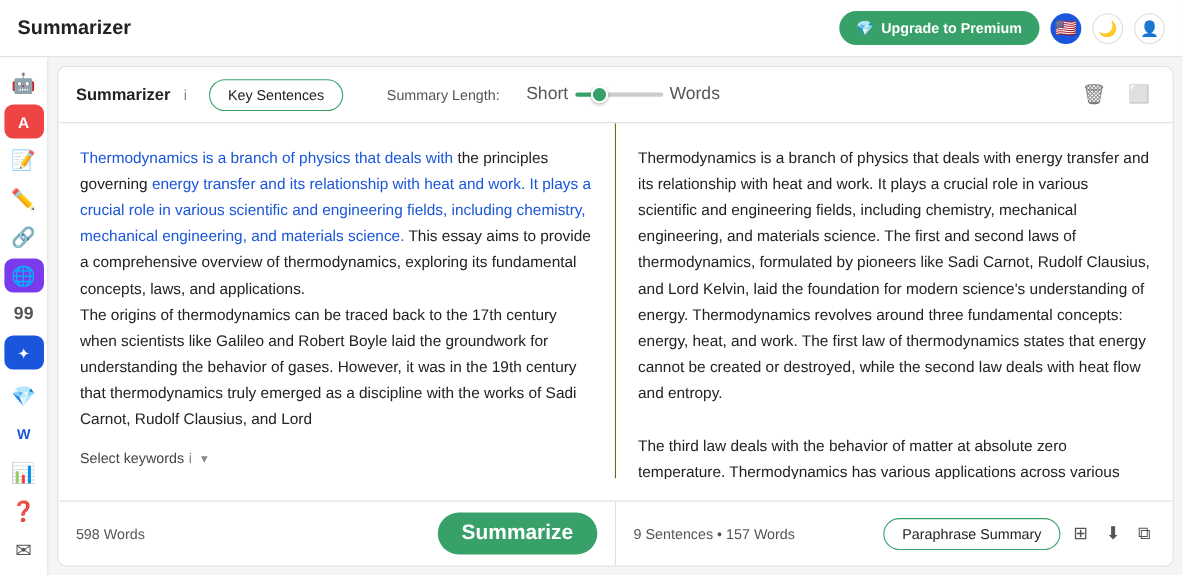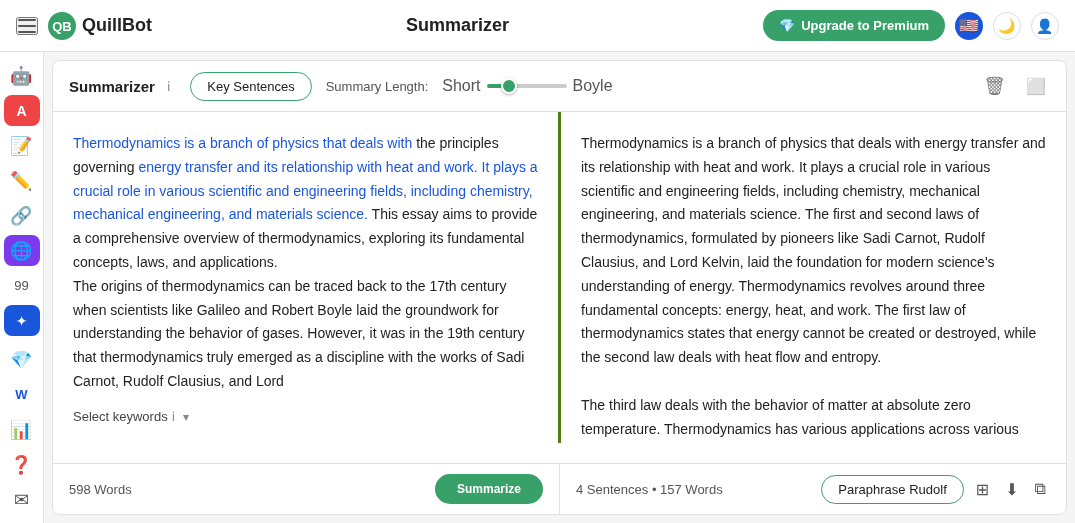--- a/index.html
+++ b/index.html
@@ -62,58 +62,58 @@
     .mode-toggle {
       display: flex; align-items: center; border: 1.5px solid #38a169;
       border-radius: 20px; overflow: hidden; margin-left: 8px;
     }
     .mode-btn {
       padding: 6px 16px; font-size: 13px; font-weight: 500; cursor: pointer;
       border: none; background: transparent; color: #222;
     }
     .mode-btn.active { background: #38a169; color: white; border-radius: 18px; }
 
-    .summary-length { display: flex; align-items: center; gap: 14px; margin-left: 2px; text-align: center; }
+    .summary-length { display: flex; align-items: center; gap: 24px; margin-left: 28px; text-align: center; }
     .summary-length-label { font-size: 13px; color: #555; font-weight: 500; }
     .range-labels { display: flex; align-items: center; gap: 6px; font-size: 16px; color: #555; }
     .slider-track {
       width: 80px; height: 4px; background: linear-gradient(to right, #38a169 30%, #ccc 30%);
       border-radius: 4px; position: relative; display: flex; align-items: center;
     }
     .slider-thumb {
       width: 16px; height: 16px; background: #38a169; border-radius: 50%;
       position: absolute; left: 28%; transform: translateX(-50%);
       border: 2px solid white; box-shadow: 0 1px 3px rgba(0,0,0,0.3);
     }
 
     .toolbar-spacer { flex: 1; }
     .delete-btn { background: none; border: none; cursor: pointer; font-size: 18px; color: #777; padding: 4px; }
     .fullscreen-btn { background: none; border: none; cursor: pointer; font-size: 16px; color: #777; padding: 4px; }
 
     
     .panels { display: flex; flex: 1; overflow: hidden; }
     .panel { flex: 1; overflow-y: auto; padding: 20px; font-size: 14px; line-height: 1.7; color: #222; }
-    .panel-left { border-right: 3px solid #4d7c0f; }
+    .panel-left { border-right: 1px solid #4d7c0f; }
     .panel-right { }
 
     .highlight-blue { color: #1a56db; }
 
     .section-heading { font-weight: 600; font-size: 14px; margin: 16px 0 6px; color: #222; }
 
     
     .keywords-section { margin-top: 12px; }
     .keywords-label { font-size: 13px; font-weight: 500; color: #444; margin-bottom: 8px; display: flex; align-items: center; gap: 4px; }
     .panels-bottom { display: flex; flex-shrink: 0; border-top: 1px solid #e0e0e0; margin-top: 20px; }
     .bottom-left { flex: 1; display: flex; align-items: center; justify-content: space-between; padding: 10px 16px; border-right: 1px solid #e0e0e0; }
     .bottom-right { flex: 1; display: flex; align-items: center; justify-content: space-between; padding: 10px 16px; }
 
     .word-count { font-size: 13px; color: #555; font-weight: 500; }
     .summarize-btn {
       background: #38a169; color: white; border: none; border-radius: 20px;
-      padding: 8px 22px; font-size: 12px; font-weight: 600; cursor: pointer;
+      padding: 8px 22px; font-size: 19px; font-weight: 600; cursor: pointer;
     }
     .sentence-count { font-size: 13px; color: #555; }
     .paraphrase-btn {
       border: 1.5px solid #38a169; color: #222; background: white;
       border-radius: 20px; padding: 6px 16px; font-size: 13px; font-weight: 500;
       cursor: pointer;
     }
     .bottom-icons { display: flex; align-items: center; gap: 8px; }
     .bottom-icon-btn { background: none; border: none; cursor: pointer; font-size: 16px; color: #555; padding: 4px; }
 
@@ -126,34 +126,20 @@
 
     
     .logo-svg { width: 28px; height: 28px; }
 
     .chevron-down { font-size: 12px; color: #888; margin-left: 4px; }
   </style>
 </head>
 <body>
 
 <div class="navbar">
-  <div class="navbar-left">
-    <button class="hamburger-icon">
-      <span></span>
-        <span></span>
-        <span></span>
-    </button>
-    <div class="logo-container">
-      <svg class="logo-svg" viewBox="0 0 28 28" fill="none">
-        <circle cx="14" cy="14" r="14" fill="#38a169"></circle>
-        <text x="14" y="19" text-anchor="middle" font-size="13" fill="white" font-weight="bold">QB</text>
-      </svg>
-      <span class="logo-text">QuillBot</span>
-    </div>
-  </div>
   <div class="navbar-center">Summarizer</div>
   <div class="navbar-right">
     <button class="upgrade-btn">
       <span>💎</span>
       <span>Upgrade to Premium</span>
     </button>
     <div class="flag-icon">
       <span>🇺🇸</span>
     </div>
     <div class="theme-toggle">🌙</div>
@@ -163,21 +149,21 @@
 
 <div class="main-layout">
 
   <div class="sidebar">
     <div class="sidebar-item">🤖</div>
     <div class="sidebar-item" style="background:#ef4444;color:white;font-weight:bold;font-size:14px;">A</div>
     <div class="sidebar-item">📝</div>
     <div class="sidebar-item">✏️</div>
     <div class="sidebar-item">🔗</div>
     <div class="sidebar-item accent">🌐</div>
-    <div class="sidebar-item" style="font-size:13px;font-weight:normal;color:#555;">99</div>
+    <div class="sidebar-item" style="font-size:16px;font-weight:bold;color:#555;">99</div>
     <div class="sidebar-item blue" style="font-size:14px;">✦</div>
     <div class="sidebar-spacer"></div>
     <div class="sidebar-item">💎</div>
     <div class="sidebar-item" style="font-size:13px;font-weight:bold;color:#1a56db;">W</div>
     <div class="sidebar-item">📊</div>
     <div class="sidebar-item">❓</div>
     <div class="sidebar-item">✉</div>
   </div>
 
   <div class="content-area">
@@ -190,21 +176,21 @@
         <button class="mode-btn">Key Sentences</button>
       </div>
 
       <div class="summary-length">
         <span class="summary-length-label">Summary Length:</span>
         <div class="range-labels">
           <span>Short</span>
           <div class="slider-track">
             <div class="slider-thumb"></div>
           </div>
-          <span>Boyle</span>
+          <span>Words</span>
         </div>
       </div>
 
       <div class="toolbar-spacer"></div>
       <button class="delete-btn">🗑</button>
       <button class="fullscreen-btn">⬜</button>
     </div>
 
     <div class="panels">
 
@@ -234,23 +220,23 @@
         <p>The third law deals with the behavior of matter at absolute zero temperature. Thermodynamics has various applications across various fields, including power generation, refrigeration and air conditioning, chemical reactions, aerospace engineering, and environmental science. In conclusion, thermodynamics is a fundamental discipline that helps us understand the behavior of</p>
       </div>
     </div>
 
     <div class="panels-bottom">
       <div class="bottom-left">
         <span class="word-count">598 Words</span>
         <button class="summarize-btn">Summarize</button>
       </div>
       <div class="bottom-right">
-        <span class="sentence-count">4 Sentences • 157 Words</span>
+        <span class="sentence-count">9 Sentences • 157 Words</span>
         <div style="display:flex;align-items:center;gap:8px;">
-          <button class="paraphrase-btn">Paraphrase Rudolf</button>
+          <button class="paraphrase-btn">Paraphrase Summary</button>
           <div class="bottom-icons">
             <button class="bottom-icon-btn">⊞</button>
             <button class="bottom-icon-btn">⬇</button>
             <button class="bottom-icon-btn">⧉</button>
           </div>
         </div>
       </div>
     </div>
 
   </div>

